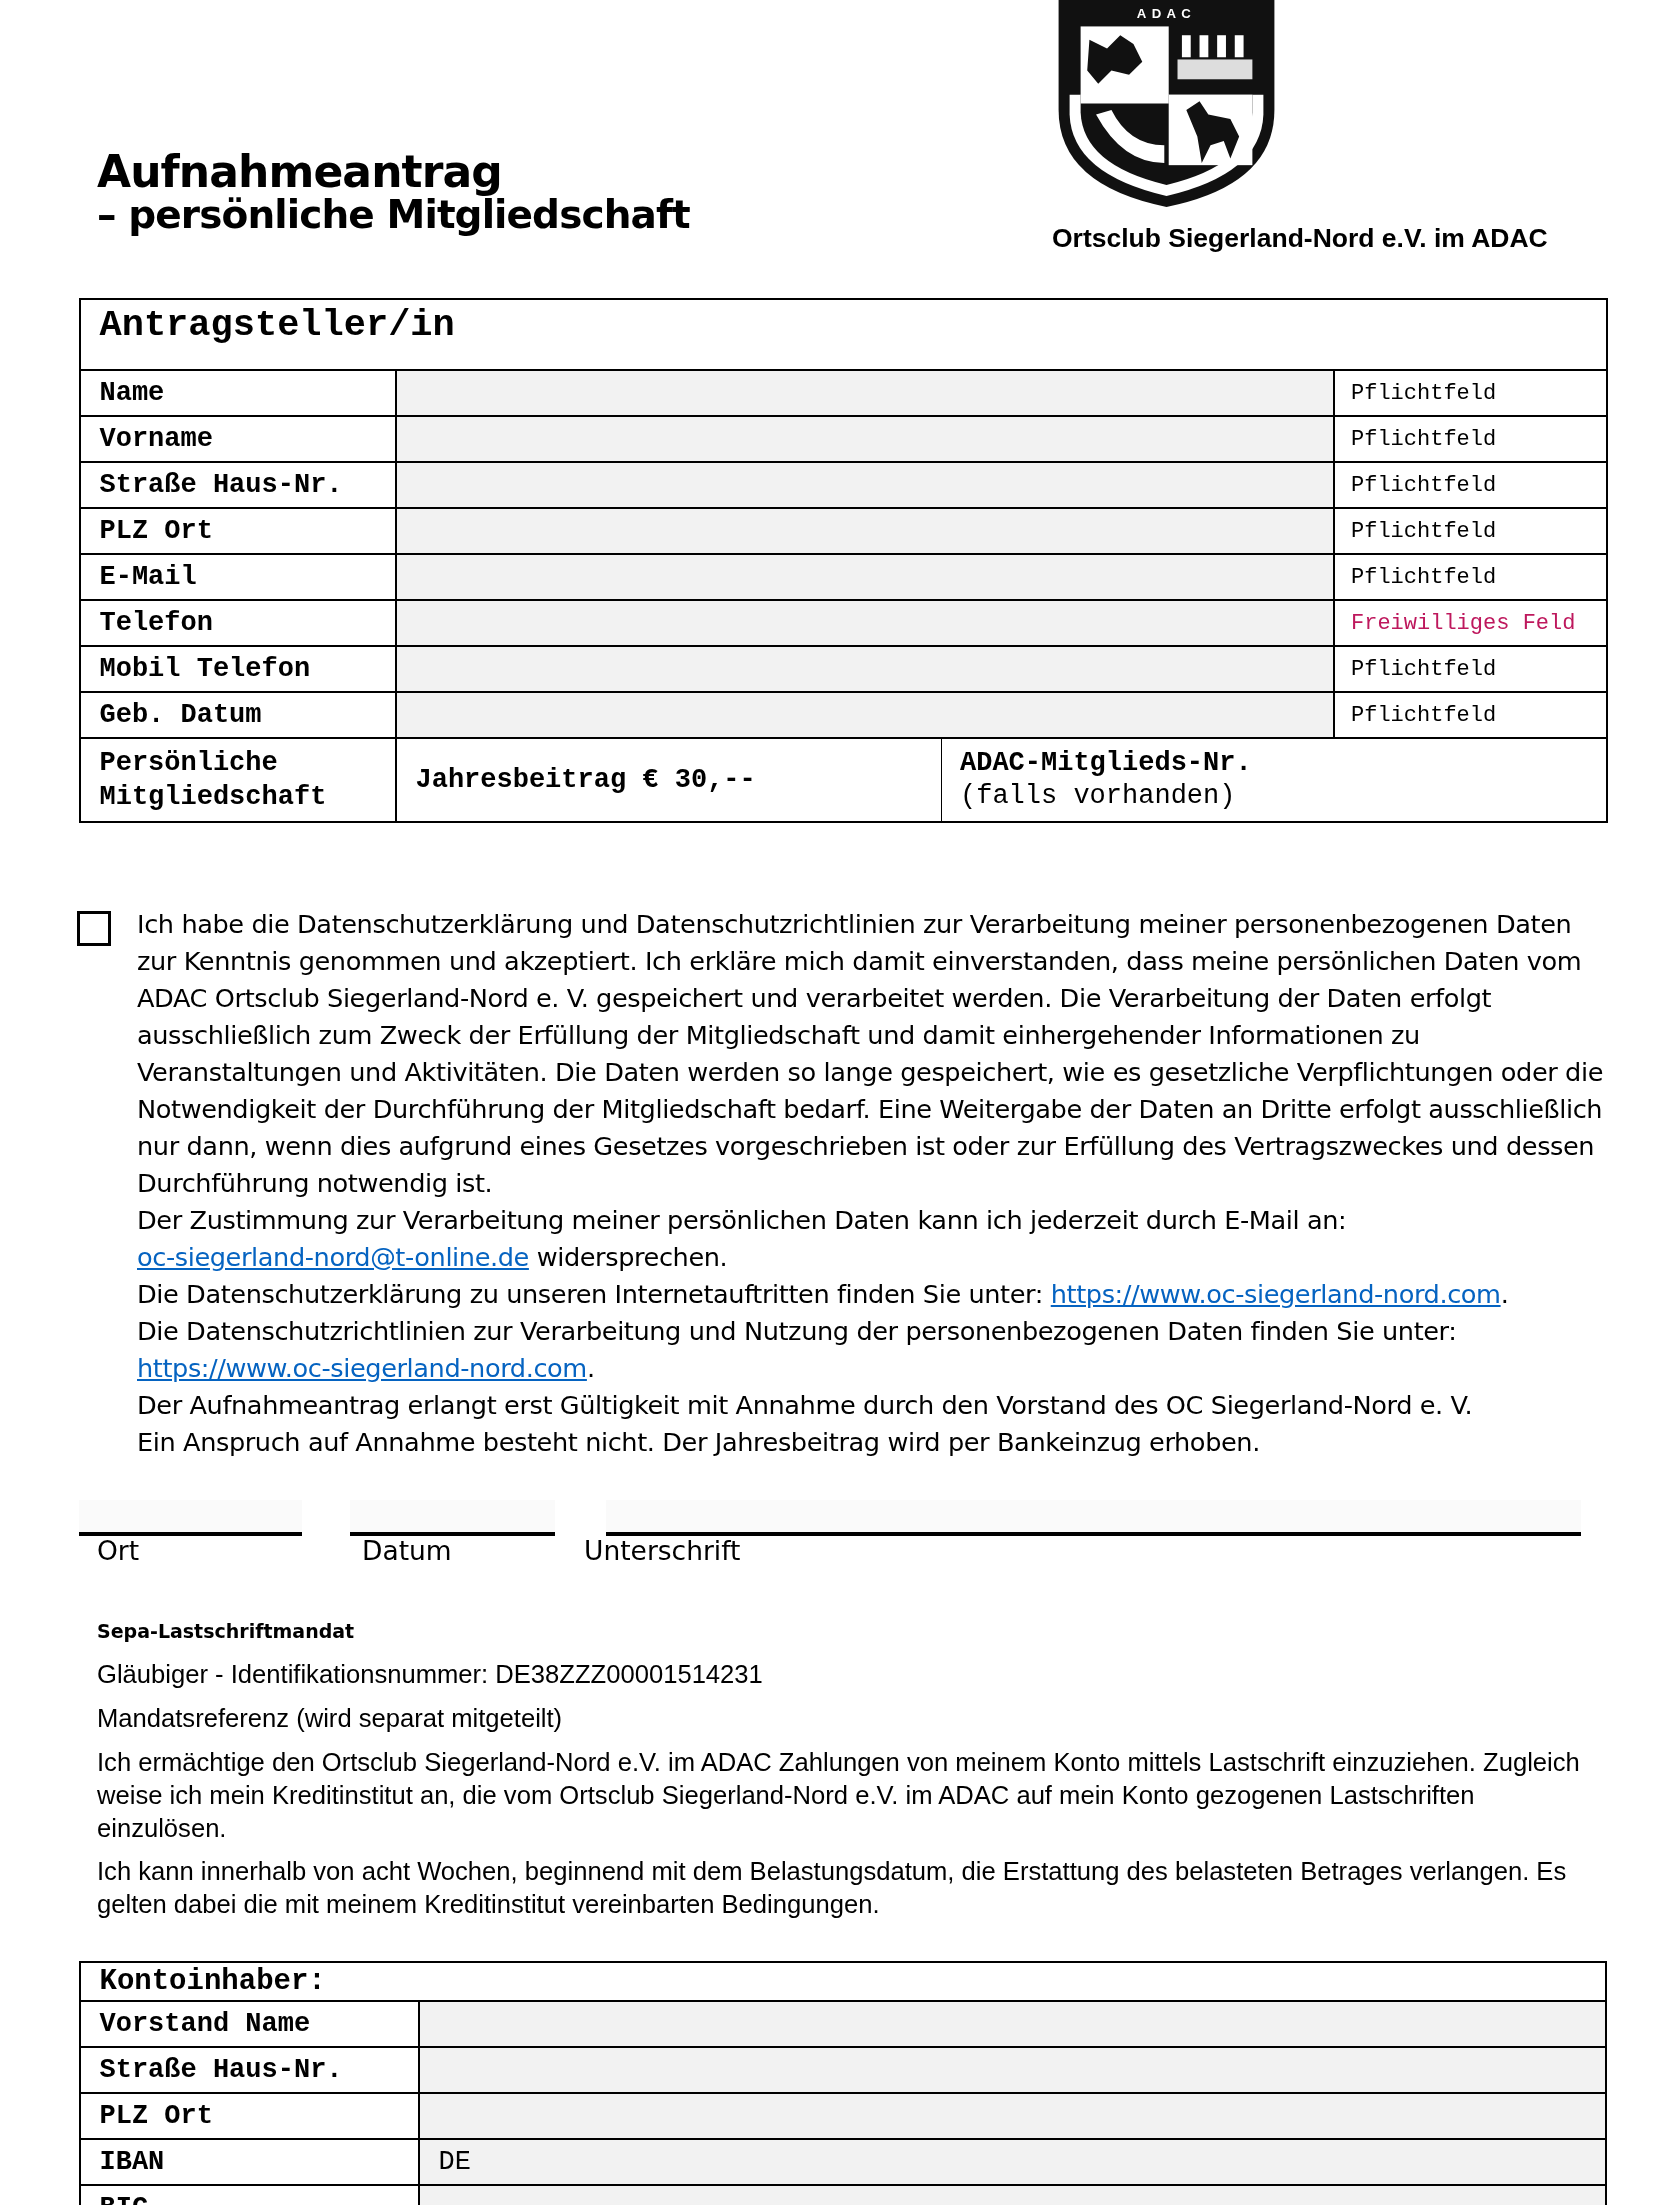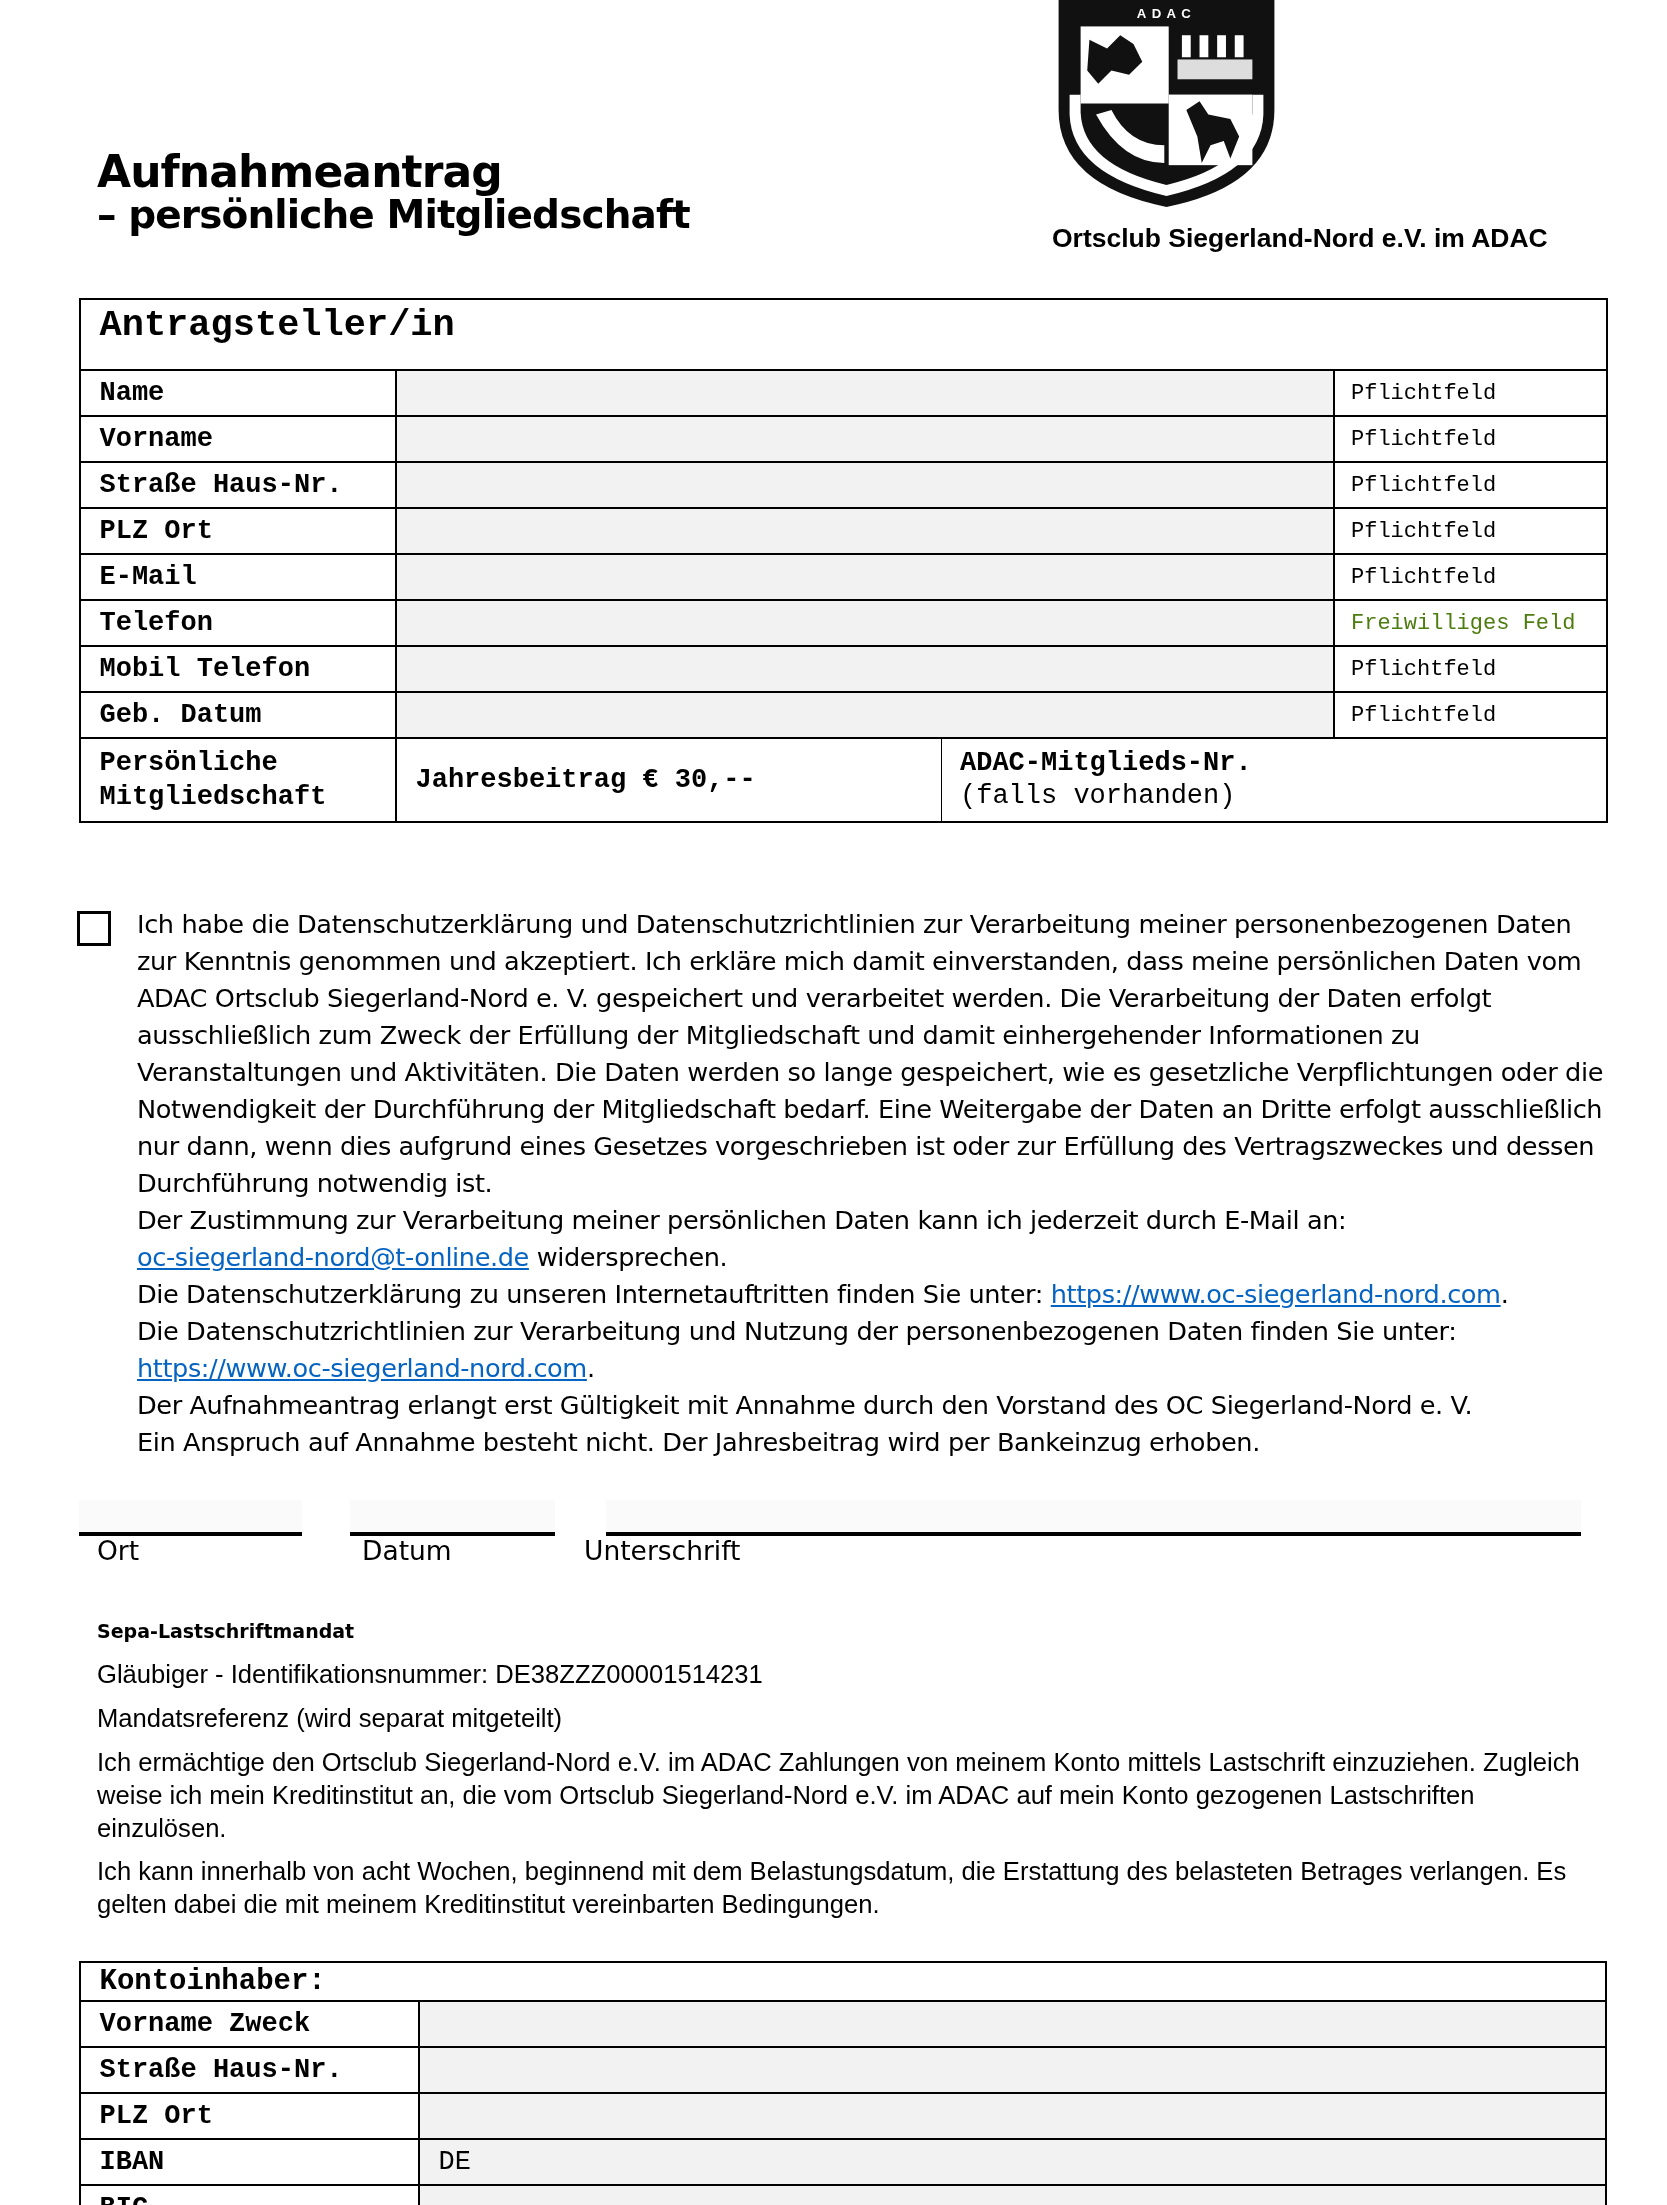--- a/index.html
+++ b/index.html
@@ -8,21 +8,21 @@
   .title { left:97px; top:146px; font-size:44px; font-weight:bold; letter-spacing:-0.9px; }
   .subtitle { left:97px; top:192px; font-size:39px; font-weight:bold; letter-spacing:-0.9px; }
   .club { left:1052px; top:223px; font-family:"Liberation Sans", sans-serif; font-weight:bold; font-size:26.5px; }
   .logo { left:1054px; top:0px; width:225px; height:207px; }
 
   table.form { position:absolute; border-collapse:collapse; table-layout:fixed; }
   table.form td { border:2.6px solid #000; padding:0 0 0 18.5px; height:44px; vertical-align:middle; font-size:27px;font-family:Liberation Mono, monospace; }
   table.form td.lbl { font-weight:bold; }
   table.form td.field { background:#f2f2f2; padding:0; }
   table.form td.req { font-size:22px; padding-left:16px; }
-  table.form td.opt { color:#4d7c0f; }
+  table.form td.opt { color:#be185d; }
   table.form td.head { font-weight:bold; font-size:37px; height:65px; vertical-align:top; padding-top:4.4px; }
   .t1 { left:79px; top:298px; width:1526px; }
   .t2 { left:79px; top:1961px; width:1526px; }
   .t2 td.head { font-size:29px !important; height:37px !important; padding-top:0 !important; vertical-align:middle !important; }
 
   .check { left:77px; top:911px; width:34px; height:35px; border:3.5px solid #000; box-sizing:border-box; background:#fff; cursor:pointer; }
   .consent { left:137px; top:906px; width:1469px; font-size:25.6px; line-height:37px; font-family:"DejaVu Sans", sans-serif; letter-spacing:-0.4px; }
   .consent a { color:#0563c1; text-decoration:underline;margin-top:14px; }
 
   .sigbox { position:absolute; background:#fafafa; border-bottom:4px solid #000; }
@@ -148,21 +148,21 @@
 <table class="form t2">
   <colgroup>
       <col style="width:339px">
       <col style="width:1187px">
     </colgroup>
   <tbody>
       <tr>
         <td class="head" colspan="2">Kontoinhaber:</td>
       </tr>
   <tr>
-    <td class="lbl">Vorname Zweck</td>
+    <td class="lbl">Vorstand Name</td>
     <td class="field"></td>
   </tr>
   <tr>
     <td class="lbl">Straße Haus-Nr.</td>
     <td class="field"></td>
   </tr>
   <tr>
     <td class="lbl">PLZ Ort</td>
     <td class="field"></td>
   </tr>

